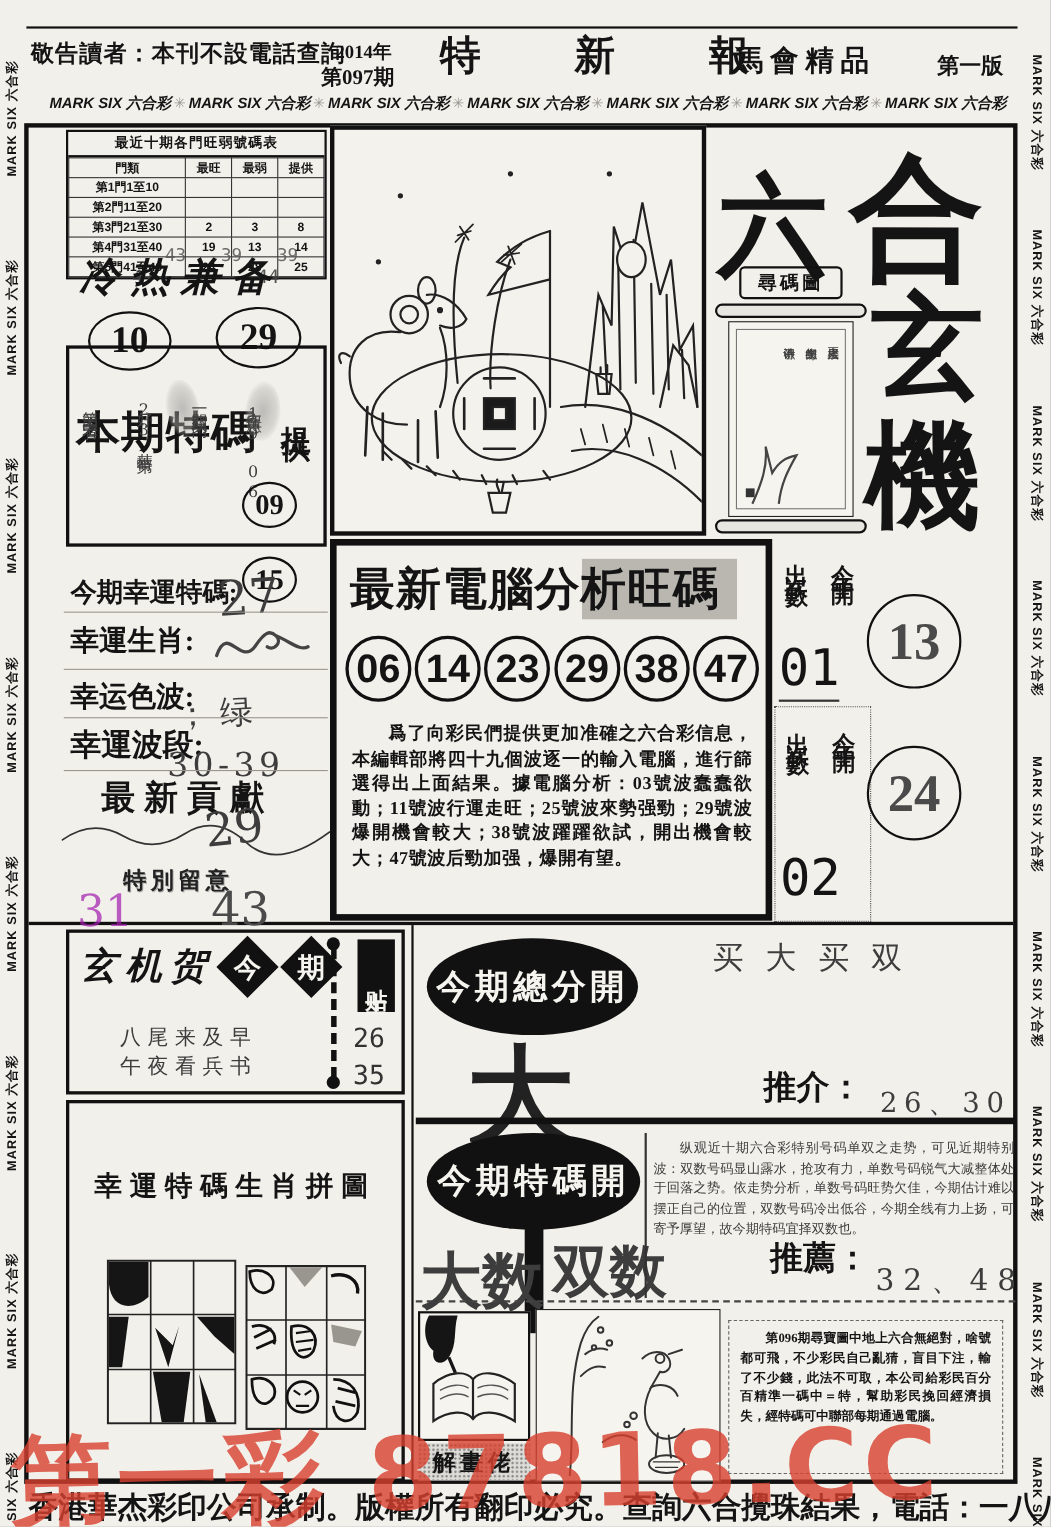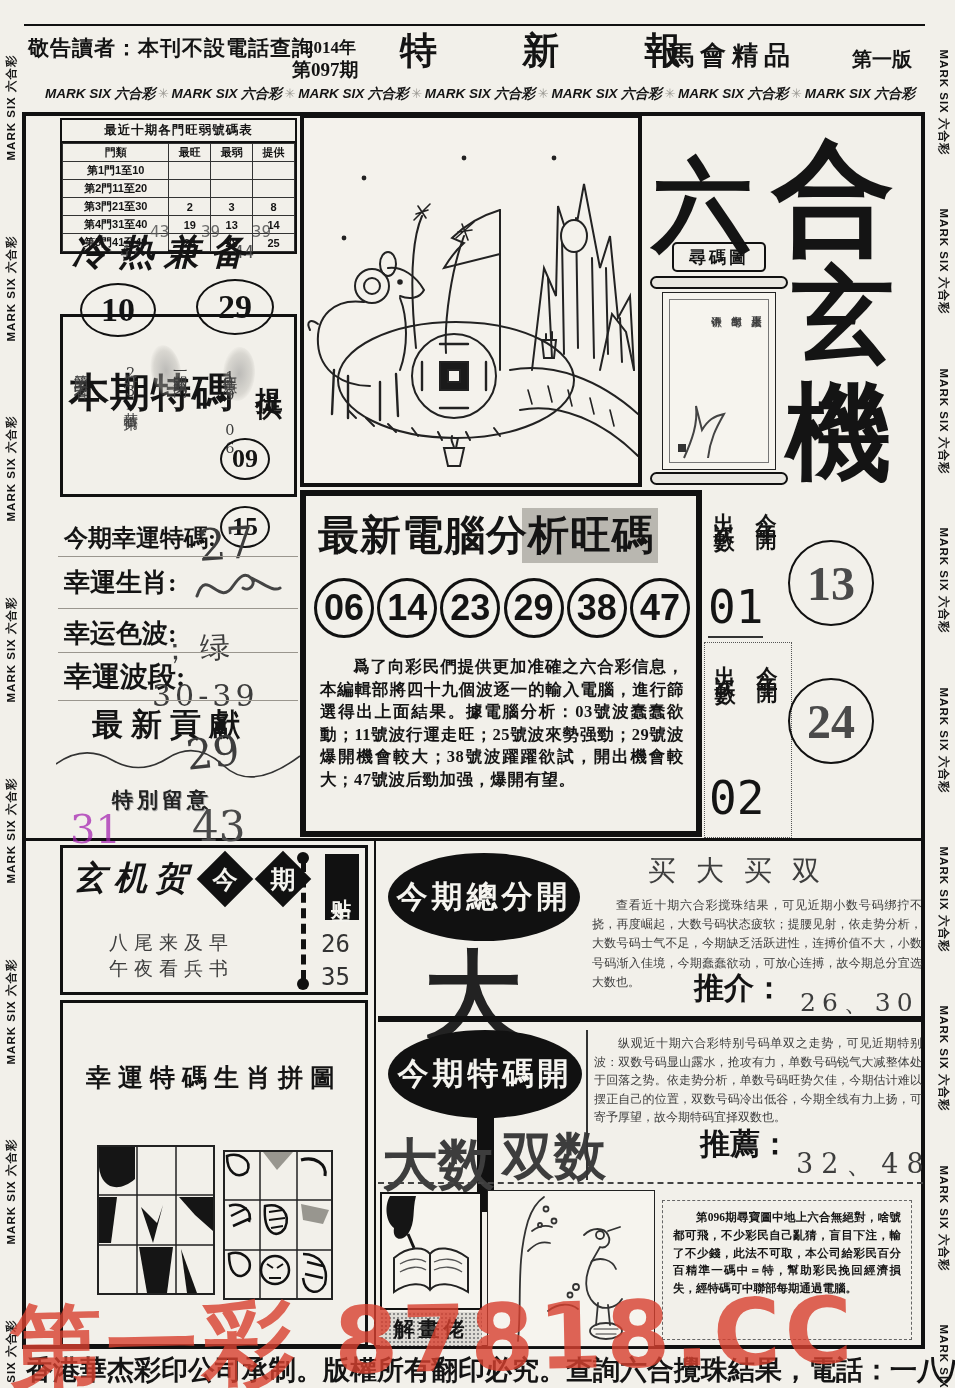--- a/index.html
+++ b/index.html
@@ -292,21 +292,21 @@
         <svg class="abs" style="left:4px; bottom:2px;" width="60" height="60" viewBox="0 0 60 60">
           <path d="M10 58 C 18 40, 24 24, 22 6 L 28 30 C 34 20, 40 16, 50 14 C 42 28, 36 40, 34 58" fill="none" stroke="#444" stroke-width="2"></path>
           <rect x="4" y="44" width="8" height="8" fill="#333"></rect>
         </svg>
       </div>
     </div>
     <div class="abs b2" style="left:0; top:230px; width:138px; height:13px; border-radius:7px; background:#e8e6e0;"></div>
   </div>
 
   <div class="abs b6" style="left:300px; top:490px; width:402px; height:347px;">
-    <div class="abs heading" style="left:12px; top:12px; font-size:41px; letter-spacing:1px; background:linear-gradient(90deg, transparent 60%, #b9b7b0 60%); padding-right:4px;">最新電腦分析旺碼</div>
+    <div class="abs heading" style="left:12px; top:12px; font-size:41px; letter-spacing:1px; background:linear-gradient(90deg, transparent 60%, #b9b7b0 60%); padding-right:16px;">最新電腦分析旺碼</div>
     <div class="abs" style="left:8px; top:82px; width:376px; display:flex; justify-content:space-between;">
       <div class="circ b3 sans" style="width:60px; height:60px; font-size:36px;">06</div>
       <div class="circ b3 sans" style="width:60px; height:60px; font-size:36px;">14</div>
       <div class="circ b3 sans" style="width:60px; height:60px; font-size:36px;">23</div>
       <div class="circ b3 sans" style="width:60px; height:60px; font-size:36px;">29</div>
       <div class="circ b3 sans" style="width:60px; height:60px; font-size:36px;">38</div>
       <div class="circ b3 sans" style="width:60px; height:60px; font-size:36px;">47</div>
     </div>
     <div class="abs para" style="left:14px; top:160px; width:364px; font-size:16.5px; line-height:1.37; text-indent:2em; font-weight:600; letter-spacing:.5px;">爲了向彩民們提供更加准確之六合彩信息，本編輯部將四十九個波逐一的輸入電腦，進行篩選得出上面結果。據電腦分析：03號波蠢蠢欲動；11號波行運走旺；25號波來勢强勁；29號波爆開機會較大；38號波躍躍欲試，開出機會較大；47號波后勁加强，爆開有望。</div>
   </div>
@@ -322,21 +322,20 @@
       <span class="vt heading" style="font-size:21px; letter-spacing:9px;">出次數</span>
       <span class="vt heading" style="font-size:21px; letter-spacing:9px;">今年開</span>
     </div>
     <div class="abs mono" style="left:4px; top:128px; font-size:46px;">02</div>
   </div>
   <div class="abs circ" style="left:788px; top:678px; width:86px; height:86px; border:2.5px solid #111; font-size:48px; color:#4a4a4a;">24</div>
 
   <div class="abs oval" style="left:388px; top:853px; width:192px; height:88px; font-size:31px;">今期總分開</div>
   <div class="abs hand" style="left:424px; top:932px; font-size:98px; font-weight:700; color:#222;">大</div>
   <div class="abs hand" style="left:648px; top:852px; font-size:28px; letter-spacing:20px; white-space:nowrap;">买大买双</div>
-  <div class="abs hand para" style="left:592px; top:896px; width:330px; font-size:12px; line-height:1.6; text-indent:2em;">查看近十期六合彩搅珠结果，可见近期小数号码绑拧不挠，再度崛起，大数号码状态疲软；提腰见射，依走势分析，大数号码士气不足，今期缺乏活跃进性，连搏价值不大，小数号码渐入佳境，今期蠢蠢欲动，可放心连搏，故今期总分宜选大数也。</div>
   <div class="abs heading" style="left:694px; top:968px; font-size:30px;">推介：</div>
   <div class="abs hand" style="left:800px; top:986px; font-size:25px; letter-spacing:6px;">26、30</div>
   <div class="abs" style="left:378px; top:1016px; width:545px; height:6px; background:#111;"></div>
 
   <div class="abs oval" style="left:388px; top:1030px; width:194px; height:88px; font-size:31px;">今期特碼開</div>
   <div class="abs" style="left:477px; top:1114px; width:17px; height:98px; background:#111;"></div>
   <div class="abs hand" style="left:382px; top:1128px; font-size:56px; font-weight:700;">大数</div>
   <div class="abs hand" style="left:502px; top:1122px; font-size:52px; font-weight:700;">双数</div>
   <div class="abs" style="left:586px; top:1030px; width:1.5px; height:150px; background:#333;"></div>
   <div class="abs hand para" style="left:594px; top:1034px; width:328px; font-size:12px; line-height:1.55; text-indent:2em;">纵观近十期六合彩特别号码单双之走势，可见近期特别波：双数号码显山露水，抢攻有力，单数号码锐气大减整体处于回落之势。依走势分析，单数号码旺势欠佳，今期估计难以摆正自己的位置，双数号码冷出低谷，今期全线有力上扬，可寄予厚望，故今期特码宜择双数也。</div>

